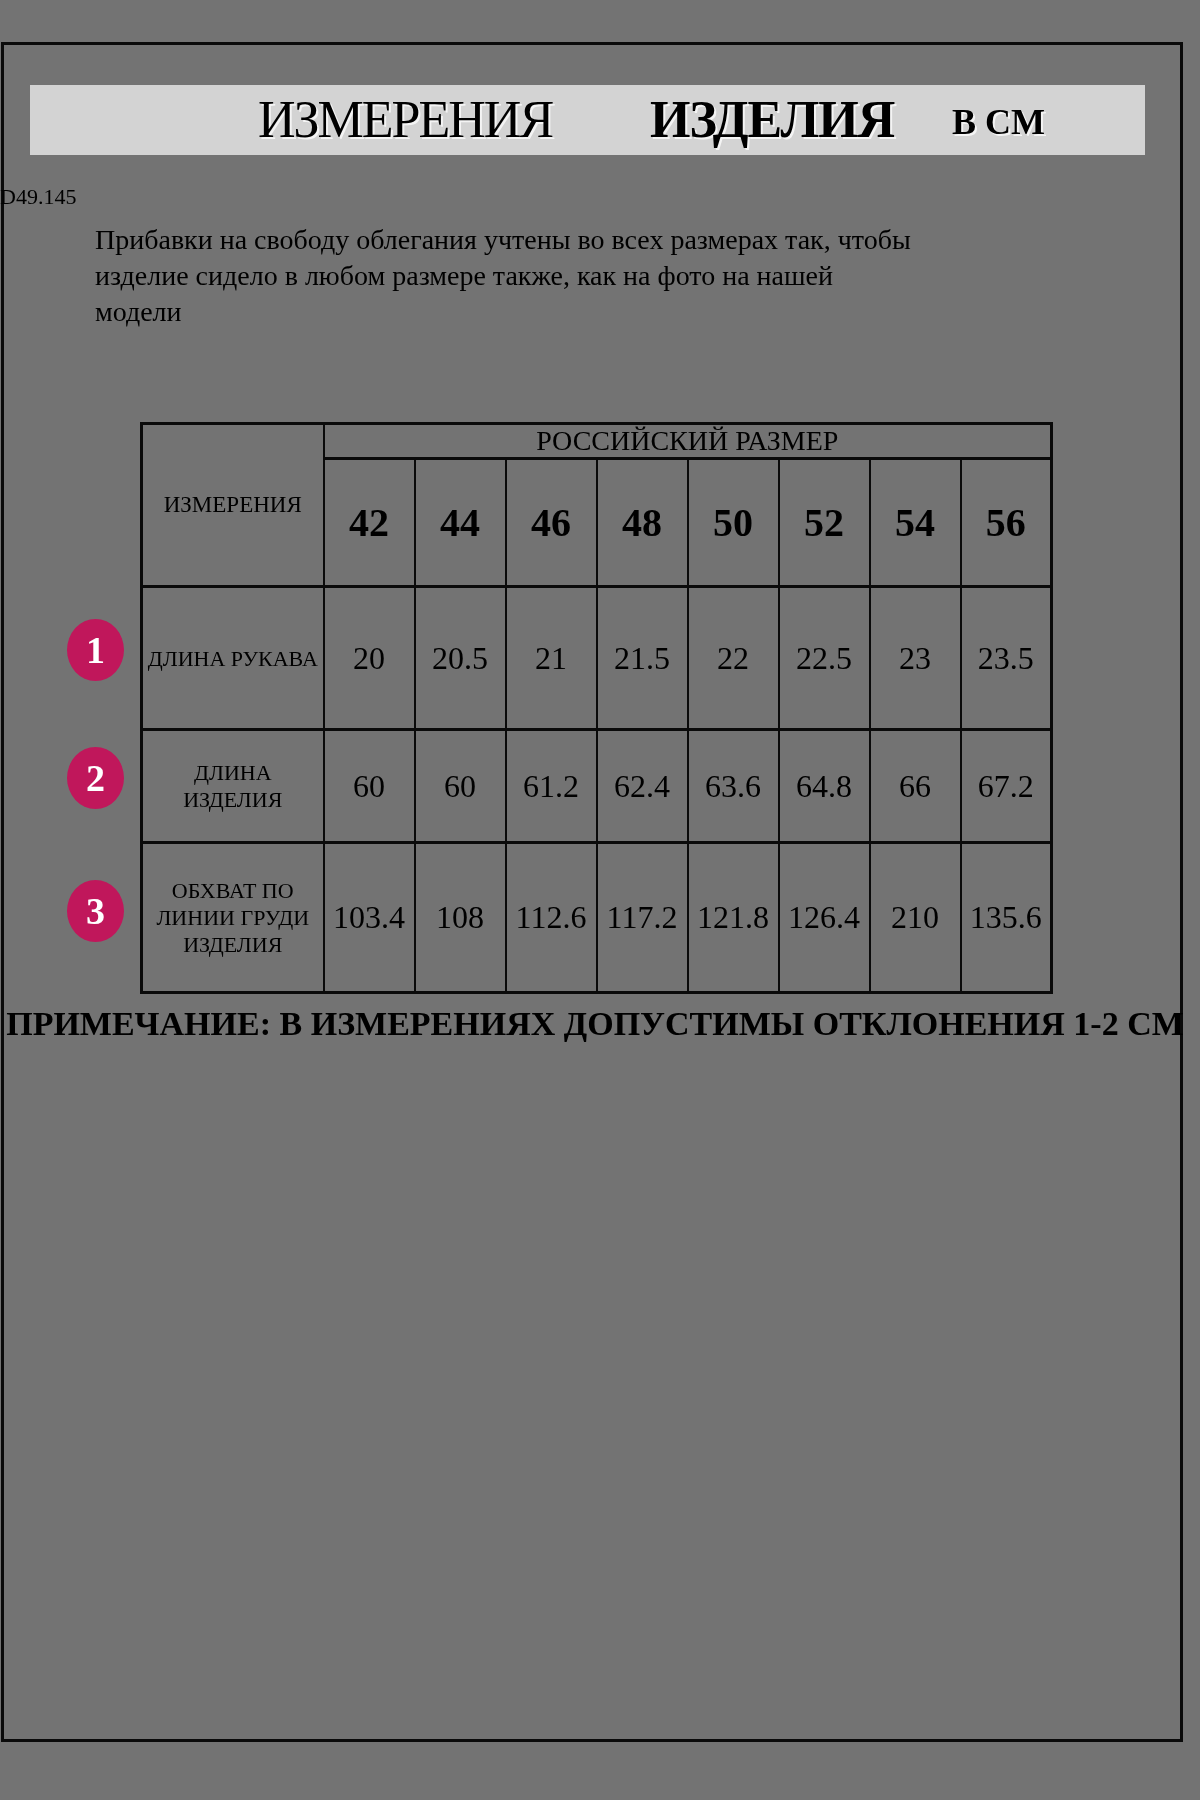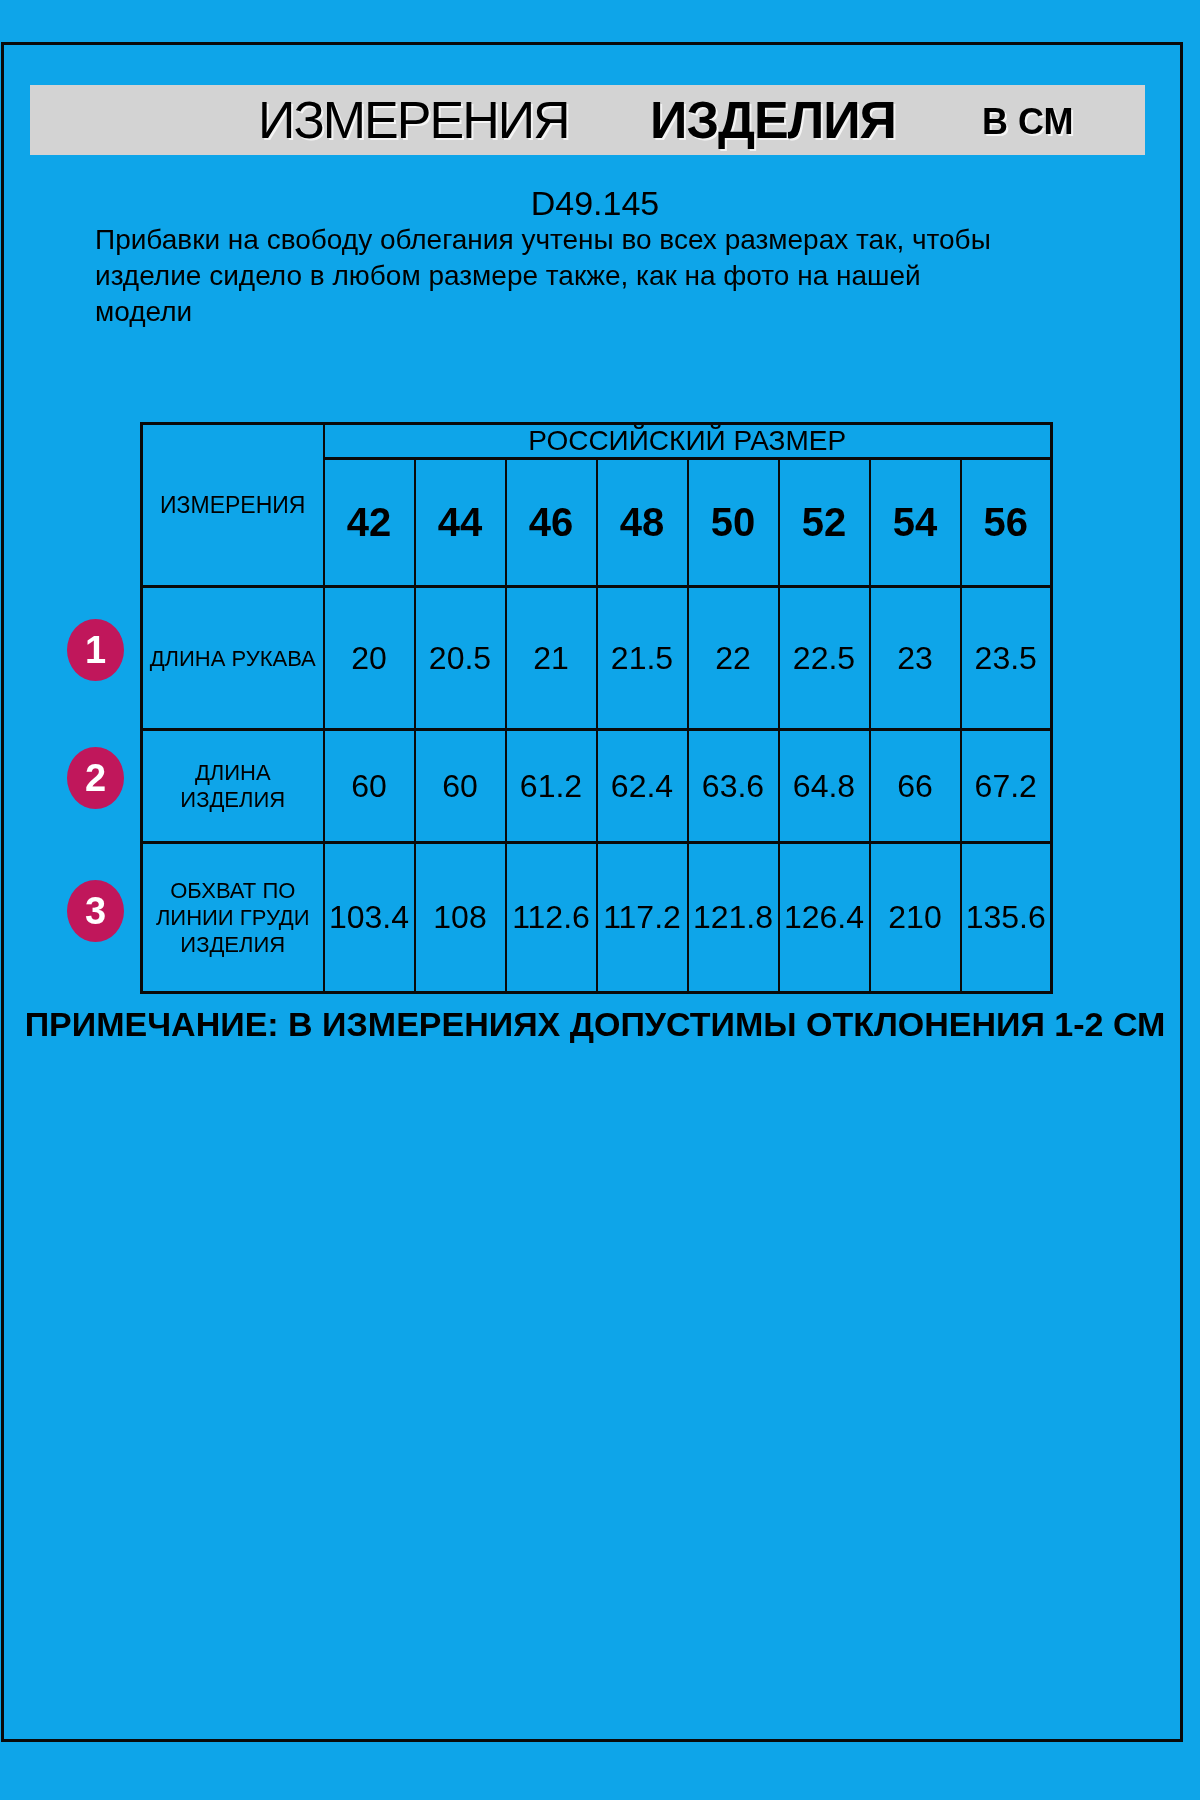--- a/index.html
+++ b/index.html
@@ -1,45 +1,45 @@
 <!DOCTYPE html>
 <html><head>
 <meta charset="utf-8">
 <style>
   html,body { margin:0; padding:0; background:#ffffff; }
   .page {
-    position:relative; width:1200px; height:1800px; background:#0ea5e9;
-    font-family:Liberation Sans, sans-serif; color:#000; overflow:hidden;
+    position:relative; width:1200px; height:1800px; background:#737373;
+    font-family:Liberation Serif, serif; color:#000; overflow:hidden;
   }
   .frame {
     position:absolute; left:1px; top:42px; width:1182px; height:1700px;
     border:3px solid #0a0a0a; box-sizing:border-box; background:transparent;
   }
   .banner {
     position:absolute; left:30px; top:85px; width:1115px; height:70px;
     background:#d3d3d3;
   }
   .banner .w1 {
     position:absolute; left:228px; top:0; height:70px; line-height:70px;
     font-size:52px; font-weight:400; letter-spacing:-2px; white-space:nowrap;
     text-shadow:2px 2px 0 rgba(255,255,255,.75);
   }
   .banner .w2 {
     position:absolute; left:620px; top:0; height:70px; line-height:70px;
     font-size:52px; font-weight:700; letter-spacing:-1px; white-space:nowrap;
     text-shadow:2px 2px 0 rgba(255,255,255,.75);
   }
   .banner .unit {
-    position:absolute; left:952px; top:0; height:70px; line-height:74px;
+    position:absolute; left:922px; top:0; height:70px; line-height:74px;
     font-size:36px; font-weight:700; white-space:nowrap;
     text-shadow:2px 2px 0 rgba(255,255,255,.75);
   }
   .model-code {
-    position:absolute; left:0; top:184px; width:1190px; text-align:center;
-    font-size:34px; font-weight:400;
+    position:absolute; left:0; top:184px; width:1190px; text-align:left;
+    font-size:22px; font-weight:400;
   }
   .intro {
     position:absolute; left:95px; top:222px; width:1000px; text-align:left;
     font-size:28px; font-weight:400; line-height:36px; white-space:pre-line;
   }
   .size-table {
     position:absolute; left:140px; top:422px; border-collapse:collapse;
     table-layout:fixed;
   }
   .size-table td, .size-table th {

